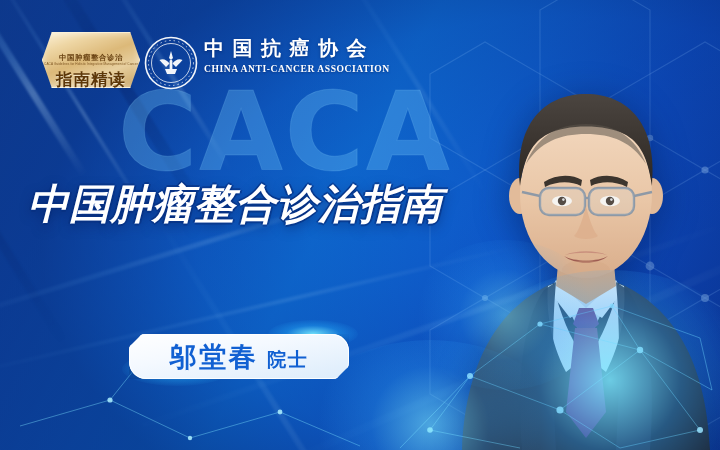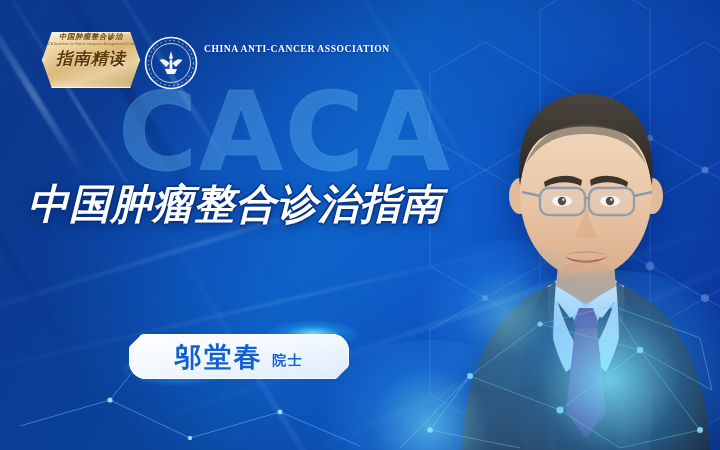--- a/index.html
+++ b/index.html
@@ -62,21 +62,21 @@
     pointer-events:none;
   }
 
   
   .gold-badge{
     position:absolute;left:42px;top:32px;width:96px;height:54px;
     background:linear-gradient(160deg,#fdf2d8 0%,#eed6a4 22%,#dcb979 48%,#e7cf9f 70%,#c9a464 100%);
     border:1px solid rgba(255,248,228,.85);
     box-shadow:0 2px 7px rgba(2,24,78,.45), inset 0 0 7px rgba(255,255,255,.55);
     clip-path:polygon(10% 0%,90% 0%,100% 50%,90% 100%,10% 100%,0% 50%);
-    display:flex;flex-direction:column;align-items:center;justify-content:flex-start;font-style:italic;
+    display:flex;flex-direction:column;align-items:center;justify-content:flex-end;
   }
   .gb-top{
     font-size:7.4px;font-weight:bold;color:#6b4414;letter-spacing:.6px;
     line-height:1;white-space:nowrap;
   }
   .gb-en{
     font-size:3.1px;color:#7d5520;letter-spacing:.1px;line-height:1;
     margin-top:2.5px;white-space:nowrap;transform:scaleY(.95);
   }
   .gb-main{
@@ -132,21 +132,21 @@
     border-radius:17px;
     box-shadow:0 3px 12px rgba(3,26,86,.42), inset 0 0 0 1px rgba(255,255,255,.9);
     display:flex;align-items:center;justify-content:center;
   }
   .sp-name{
     font-size:27px;font-weight:bold;color:#1160d2;letter-spacing:2.5px;
     line-height:1;white-space:nowrap;
     font-family:"DejaVu Sans",sans-serif;
   }
   .sp-role{
-    font-size:14px;font-weight:bold;color:#1160d2;letter-spacing:1.5px;
+    font-size:19px;font-weight:bold;color:#1160d2;letter-spacing:1.5px;
     line-height:1;white-space:nowrap;margin-left:9px;position:relative;top:3px;
     font-family:"DejaVu Sans",sans-serif;
   }
   .pill-glow{
     position:absolute;width:110px;height:34px;border-radius:50%;
     background:radial-gradient(ellipse,rgba(120,235,255,.9) 0%,rgba(40,180,255,.35) 42%,rgba(20,120,230,0) 75%);
     pointer-events:none;
   }
 </style>
 </head>
@@ -324,20 +324,21 @@
       <path d="M38.5 24 C35 22 31 24 28.5 27.5 L32 31 C34.5 28 37 26 38.5 24 Z"></path>
       <path d="M21 33 L33 33 L31 38 L23 38 Z"></path>
       <rect x="25.6" y="24" width="2.8" height="10" rx="1"></rect>
     </g>
     <g fill="none" stroke="#ffffff" stroke-width=".9" opacity=".8">
       <circle cx="27" cy="27" r="22.5" stroke-dasharray="1.5 3"></circle>
     </g>
   </svg>
 
   <div class="org-names">
+    <div class="org-cn">中国抗癌协会</div>
     <div class="org-en">CHINA ANTI-CANCER ASSOCIATION</div>
   </div>
 
   <div class="title-block">
     <div class="title-line">中国肿瘤整合诊治指南</div>
   </div>
 
 
   <div class="pill-glow" style="left:122px;top:352px;"></div>
   <div class="pill-glow" style="left:268px;top:320px;width:90px;height:28px;"></div>

